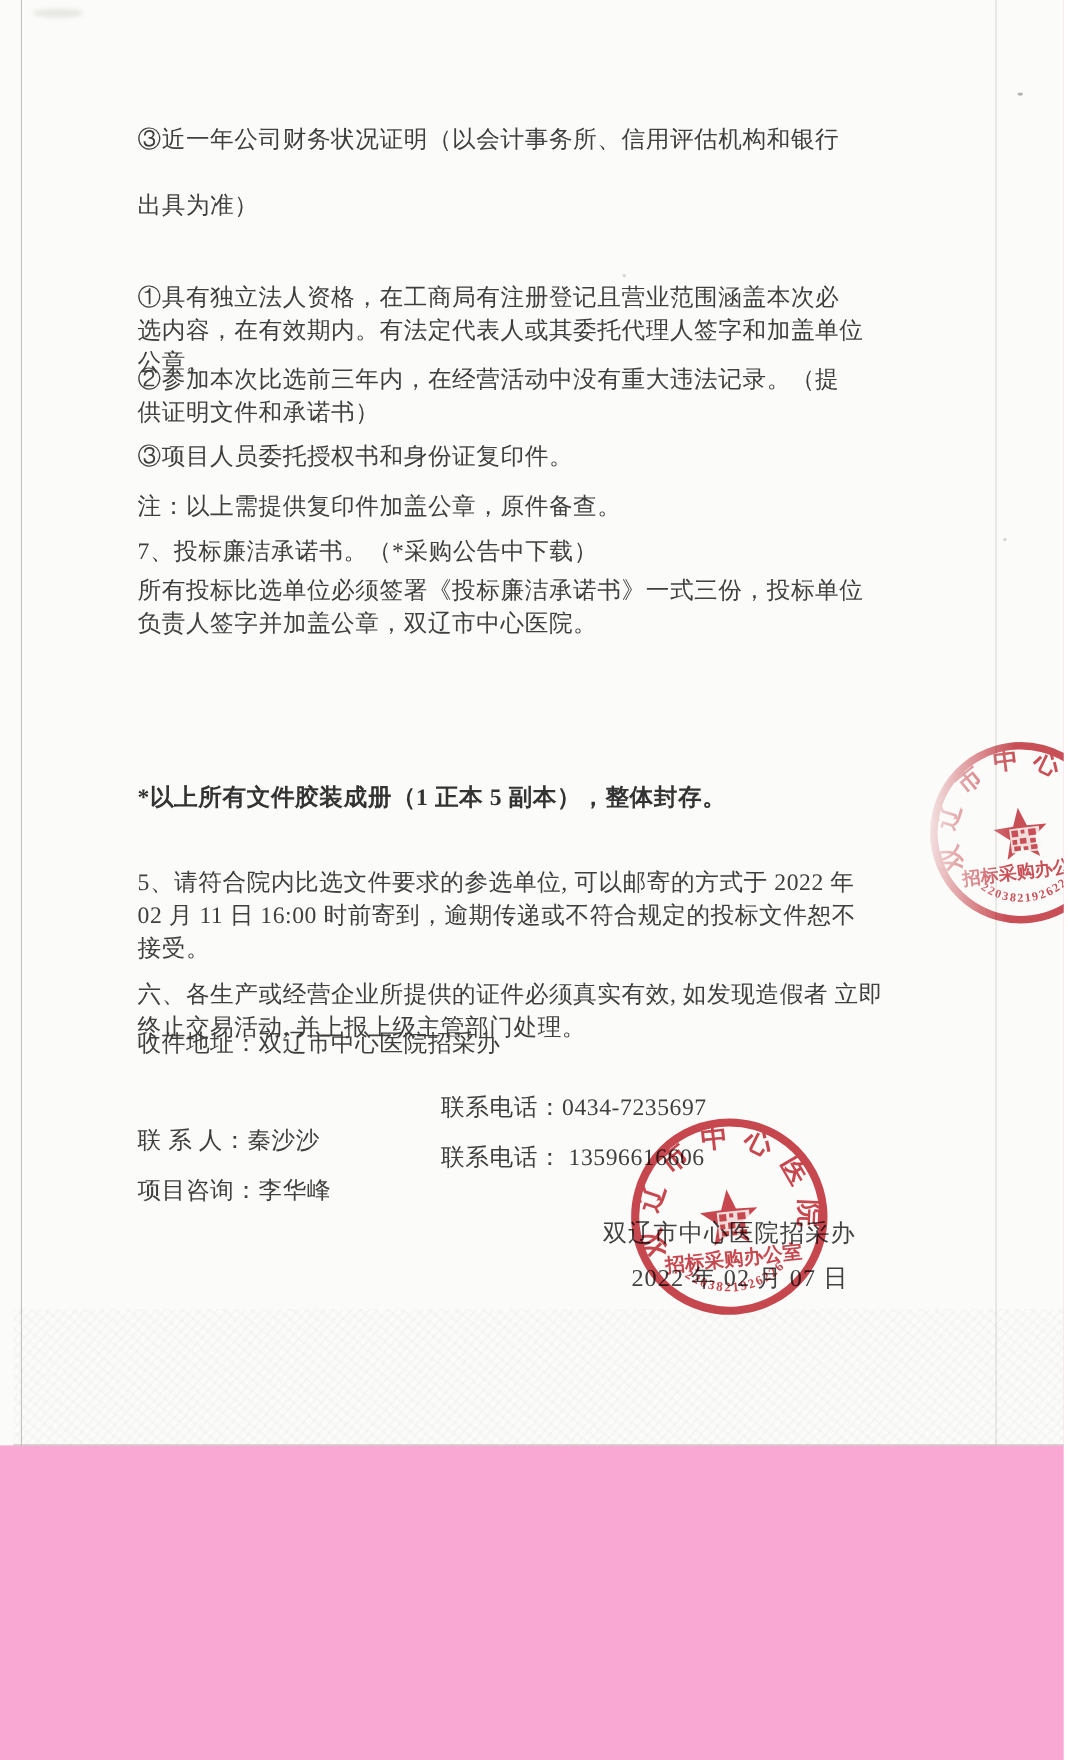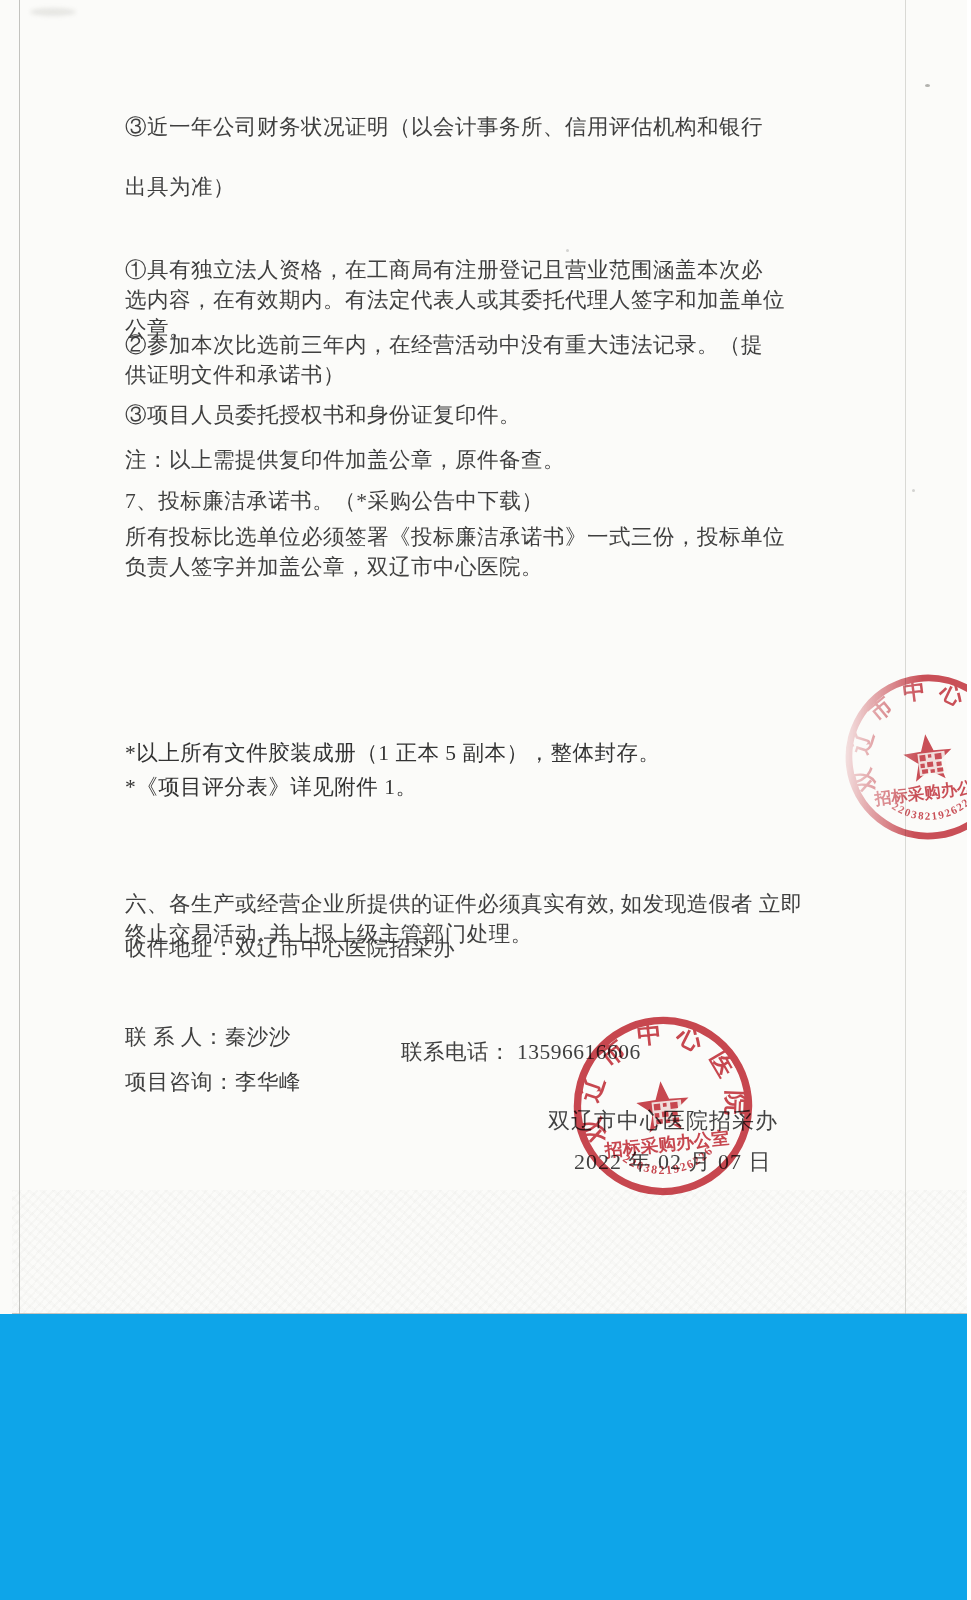--- a/index.html
+++ b/index.html
@@ -1,18 +1,18 @@
 <!DOCTYPE html>
 <html><head>
 <meta charset="utf-8">
 <style>
   html,body{margin:0;padding:0;background:#ffffff;}
   .screen{
     position:relative;width:967px;height:1600px;overflow:hidden;
-    background:#0ea5e9;
+    background:#f9a8d4;
     font-family:"Liberation Serif","DejaVu Serif",serif;
   }
   .paper{
     position:absolute;left:0;top:0;width:971px;height:1314px;
     background:#fbfbf9;
   }
   .paper-texture{
     position:absolute;left:12px;top:1190px;width:959px;height:124px;
     background:
       repeating-linear-gradient(132deg, rgba(185,185,178,.07) 0 2px, rgba(0,0,0,0) 2px 6px),
@@ -26,21 +26,21 @@
   .speck.s1{left:925px;top:84px;width:5px;height:3px;}
   .speck.s2{left:566px;top:249px;width:3px;height:3px;opacity:.35;}
   .speck.s3{left:912px;top:489px;width:3px;height:3px;opacity:.35;}
 
   .para{
     position:absolute;left:125px;width:745px;
     color:#3f3f3f;font-size:21.5px;line-height:30px;
     letter-spacing:.5px;white-space:pre-line;
   }
   .para.tight{line-height:29.5px;margin-top:17px;}
-  .para.bold{font-weight:400;color:#333;margin-top:28px;}
+  .para.bold{font-weight:700;color:#333;}
   .row-right{position:absolute;left:276px;top:0;white-space:pre;}
   .sig{
     position:absolute;color:#424242;font-size:22px;letter-spacing:1px;white-space:pre;
   }
 
   .stamp{
     position:absolute;mix-blend-mode:multiply;opacity:.92;
   }
   .stamp.main{left:571px;top:1014px;width:184px;height:184px;transform:rotate(-6deg);}
   .stamp.edge{
@@ -72,28 +72,31 @@
 选内容，在有效期内。有法定代表人或其委托代理人签字和加盖单位
 公章。</div>
   <div class="para" style="top:330px">②参加本次比选前三年内，在经营活动中没有重大违法记录。（提
 供证明文件和承诺书）</div>
   <div class="para" style="top:400px">③项目人员委托授权书和身份证复印件。</div>
   <div class="para" style="top:445px">注：以上需提供复印件加盖公章，原件备查。</div>
   <div class="para" style="top:486px">7、投标廉洁承诺书。（*采购公告中下载）</div>
   <div class="para" style="top:522px">所有投标比选单位必须签署《投标廉洁承诺书》一式三份，投标单位
 负责人签字并加盖公章，双辽市中心医院。</div>
   <div class="para bold" style="top:710px">*以上所有文件胶装成册（1 正本 5 副本），整体封存。</div>
-  <div class="para bold" style="top:744px">*《项目评分表》详见附件 1。</div>
+  <div class="para" style="top:787px">5、请符合院内比选文件要求的参选单位, 可以邮寄的方式于 2022 年
+02 月 11 日 16:00 时前寄到，逾期传递或不符合规定的投标文件恕不
+接受。</div>
   <div class="para tight" style="top:873px">六、各生产或经营企业所提供的证件必须真实有效, 如发现造假者 立即
 终止交易活动, 并上报上级主管部门处理。</div>
 
   <div class="para" style="top:933px">收件地址：双辽市中心医院招采办</div>
 
   <div class="para" style="top:992px">
     <span>联 系 人：秦沙沙</span>
+    <span class="row-right">联系电话：0434-7235697</span>
   </div>
   <div class="para" style="top:1037px">
     <span>项目咨询：李华峰</span>
     <span class="row-right">联系电话： 13596616606</span>
   </div>
 
   <div class="sig" style="left:548px;top:1106px">双辽市中心医院招采办</div>
   <div class="sig" style="left:574px;top:1147px">2022 年 02 月 07 日</div>
 
   <div class="stamp main">

